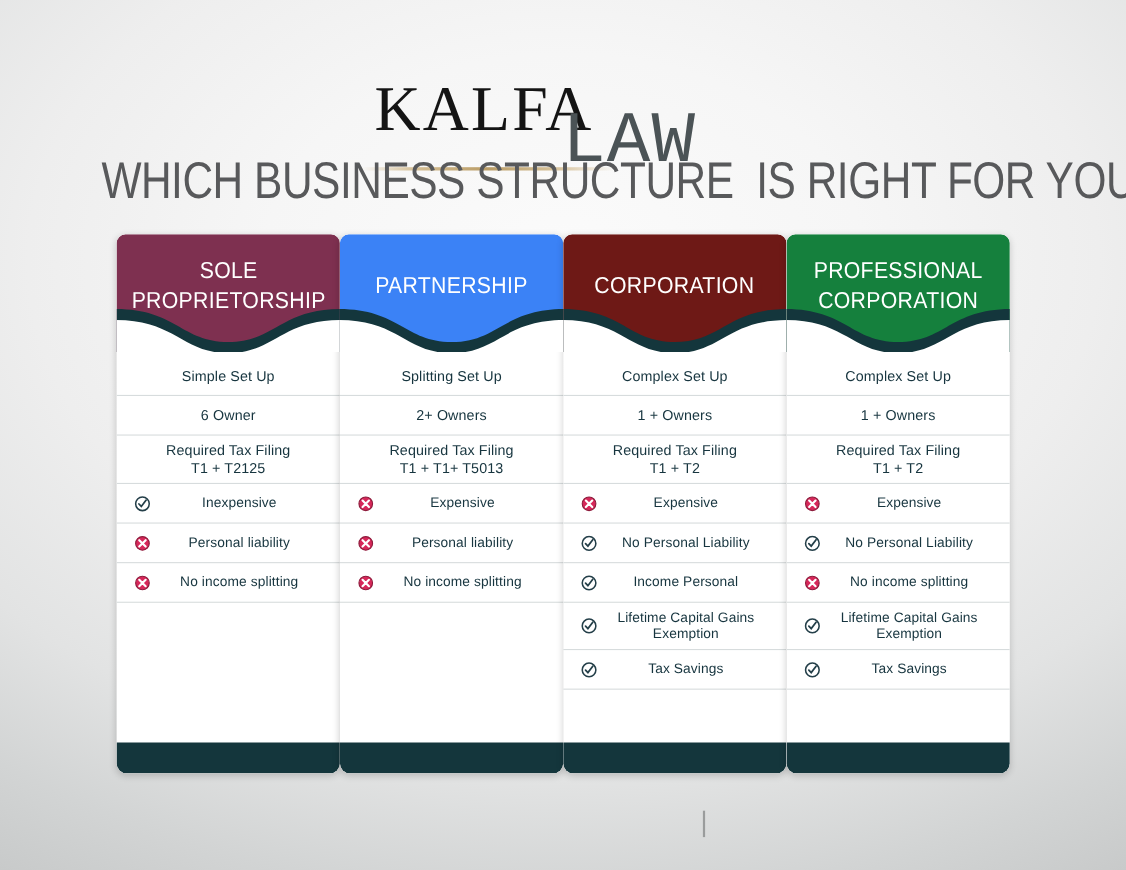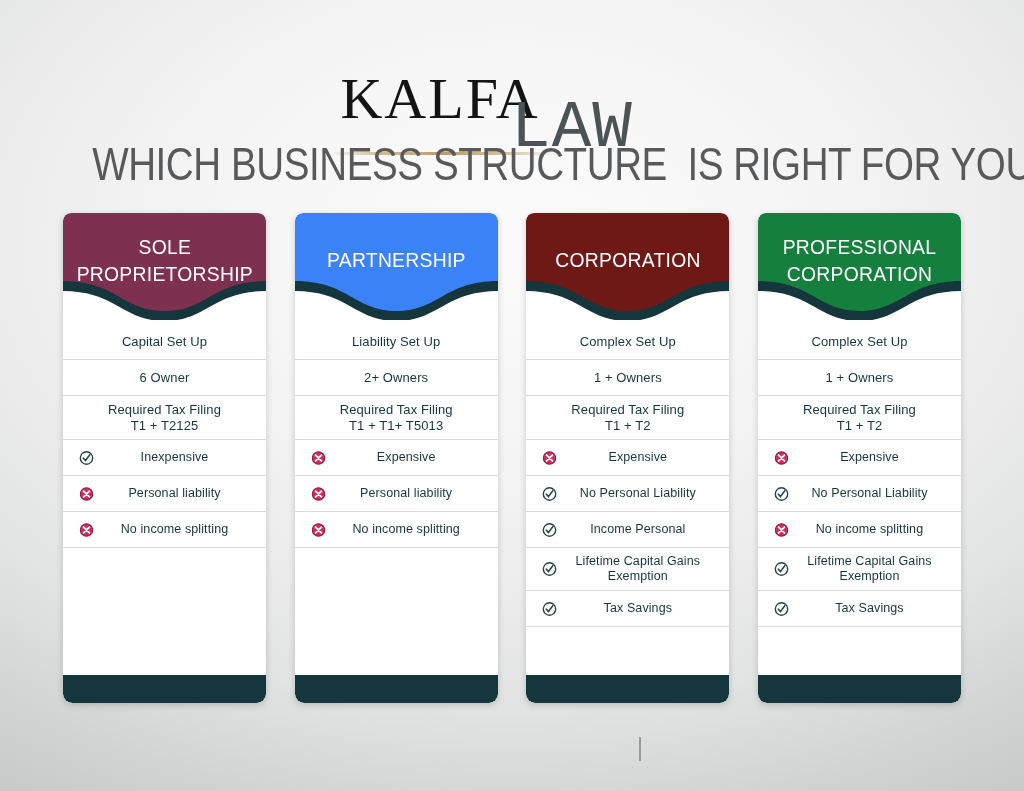--- a/index.html
+++ b/index.html
@@ -92,21 +92,21 @@
   }
 
   
   #cards {
     position: absolute;
     top: 213px;
     left: 63px;
     width: 898px;
     height: 490px;
     display: flex;
-    justify-content: space-between;
+    justify-content: center;
   }
   .card {
     position: relative;
     width: 203px;
     background: #ffffff;
     border-radius: 8px 8px 9px 9px;
     box-shadow: 0 2px 7px rgba(0,0,0,0.18);
     display: flex;
     flex-direction: column;
     overflow: hidden;
@@ -218,21 +218,21 @@
         <div class="card-head" style="background: rgb(126, 48, 80);">
           <div class="card-head-title">SOLE
 PROPRIETORSHIP</div>
           <svg class="head-curve" viewBox="0 0 205 48" preserveAspectRatio="none">
             <path d="M0,8 C55,8 60,38 102.5,38 C145,38 150,8 205,8 L205,48 L0,48 Z" fill="#14363c"></path>
             <path d="M0,18 C55,18 60,48 102.5,48 C145,48 150,18 205,18 L205,48 L0,48 Z" fill="#ffffff"></path>
           </svg>
         </div>
         <div class="card-body">
           <div class="row plain">
-            <div class="row-text">Capital Set Up</div>
+            <div class="row-text">Simple Set Up</div>
           </div>
           <div class="row plain">
             <div class="row-text">6 Owner</div>
           </div>
           <div class="row plain">
             <div class="row-text">Required Tax Filing
 T1 + T2125</div>
           </div>
           <div class="row">
             <svg class="row-icon" viewBox="0 0 16 16">
@@ -261,21 +261,21 @@
       <div class="card">
         <div class="card-head" style="background: #3b82f6;">
           <div class="card-head-title">PARTNERSHIP</div>
           <svg class="head-curve" viewBox="0 0 205 48" preserveAspectRatio="none">
             <path d="M0,8 C55,8 60,38 102.5,38 C145,38 150,8 205,8 L205,48 L0,48 Z" fill="#14363c"></path>
             <path d="M0,18 C55,18 60,48 102.5,48 C145,48 150,18 205,18 L205,48 L0,48 Z" fill="#ffffff"></path>
           </svg>
         </div>
         <div class="card-body">
           <div class="row plain">
-            <div class="row-text">Liability Set Up</div>
+            <div class="row-text">Splitting Set Up</div>
           </div>
           <div class="row plain">
             <div class="row-text">2+ Owners</div>
           </div>
           <div class="row plain">
             <div class="row-text">Required Tax Filing
 T1 + T1+ T5013</div>
           </div>
           <div class="row">
             <svg class="row-icon" viewBox="0 0 16 16">

